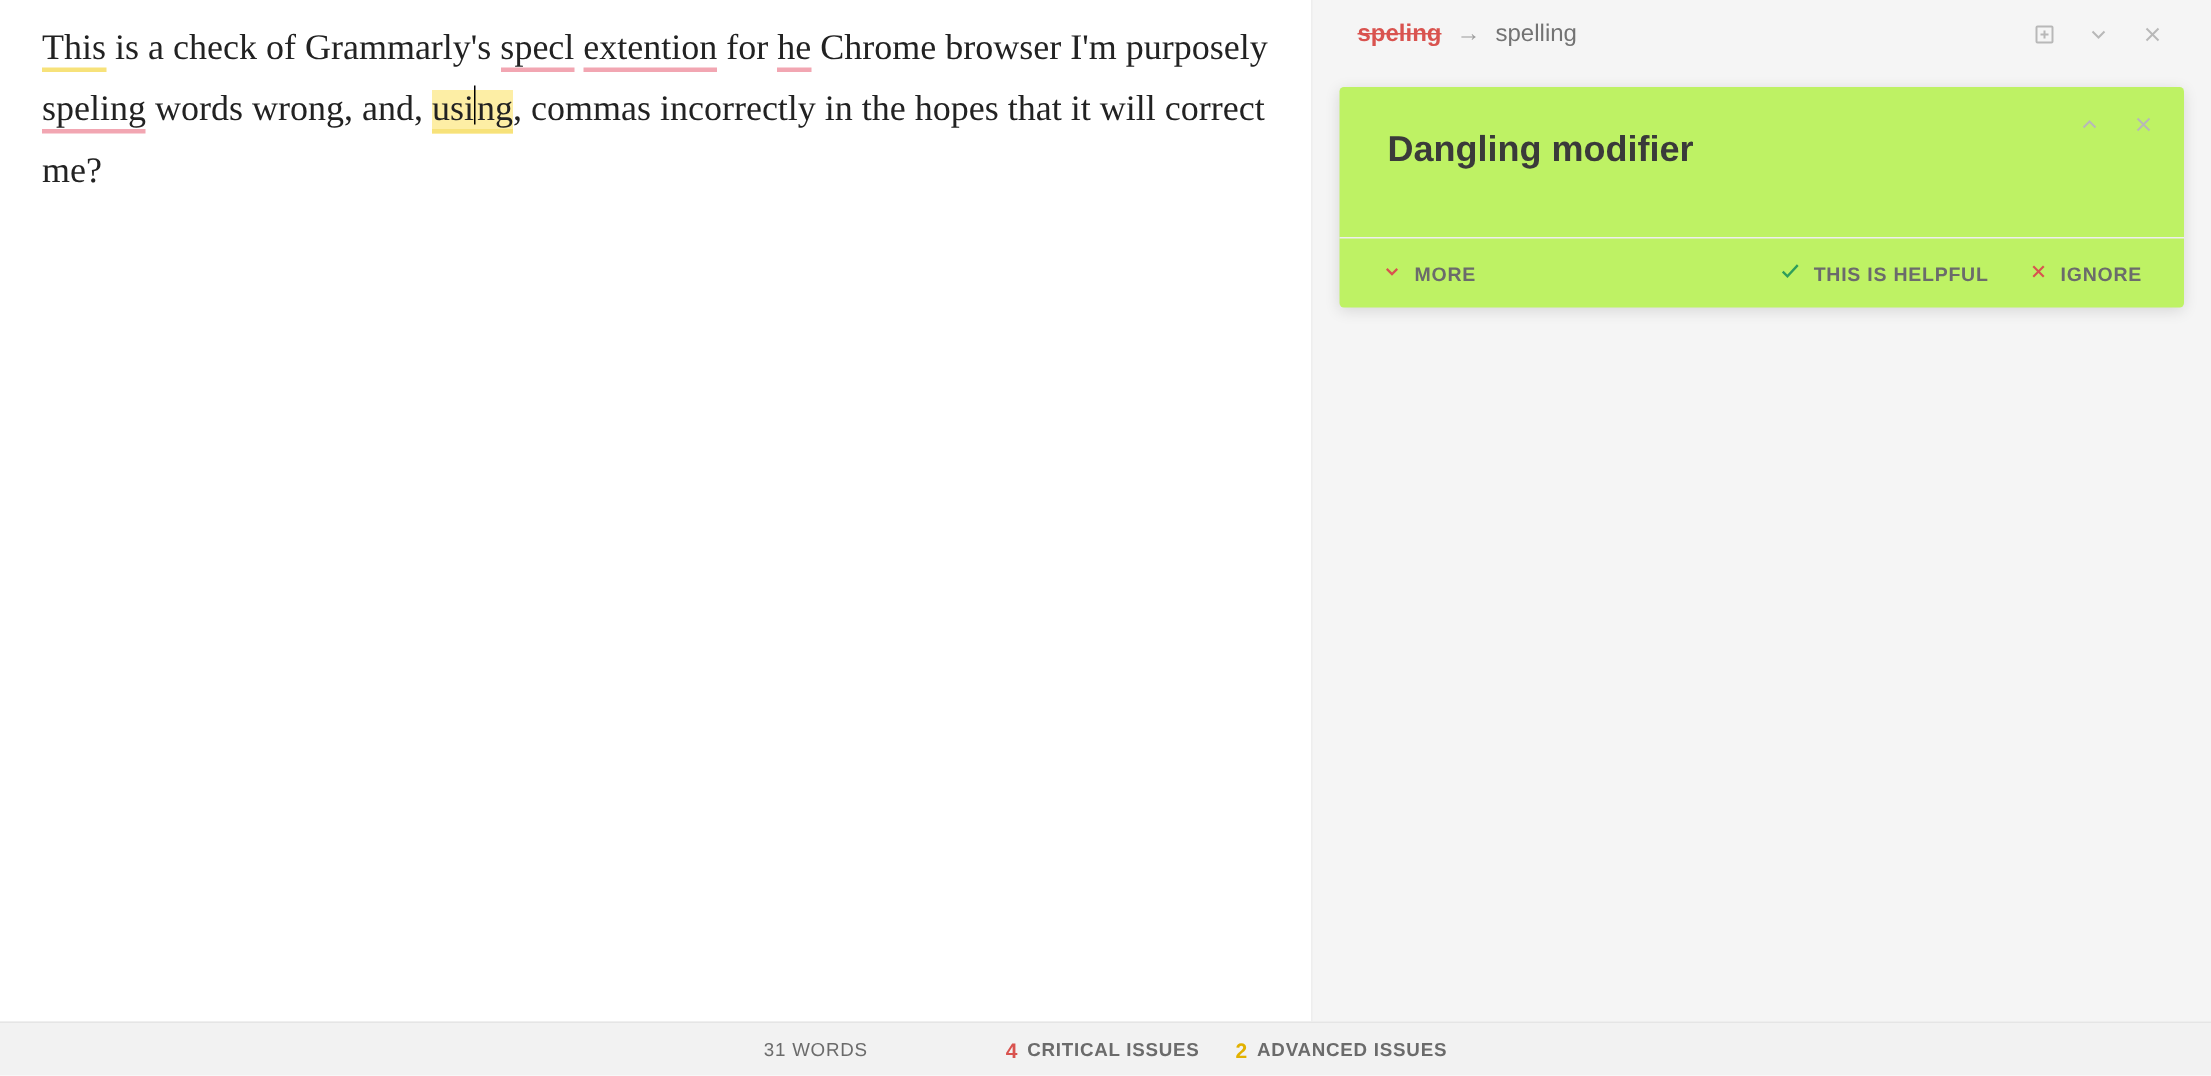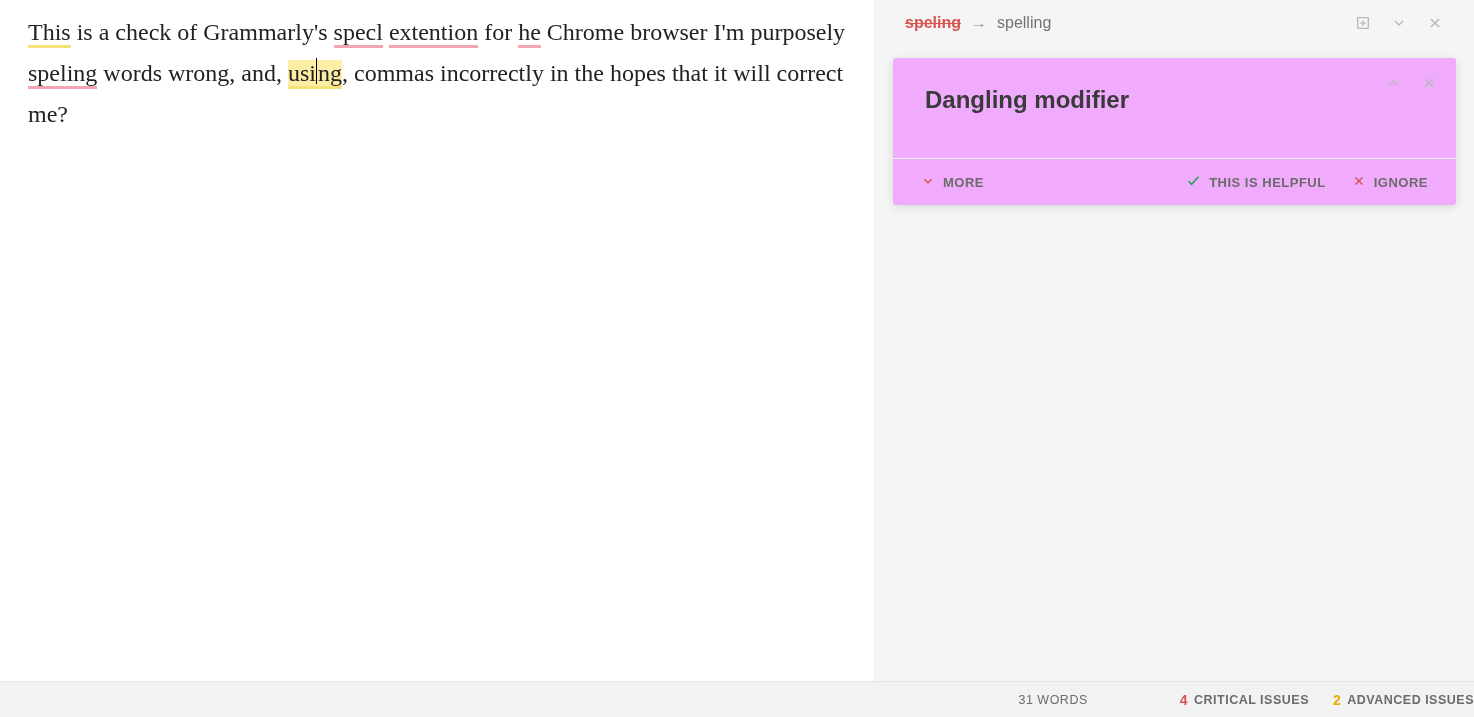--- a/index.html
+++ b/index.html
@@ -15,34 +15,34 @@
   .sidebar { width: 600px; background: #f5f5f5; border-left: 1px solid #eee; padding: 6px 18px 18px 18px; overflow-y: auto; }
   .mini-card { padding: 8px 12px 12px 12px; display:flex; align-items:center; justify-content:space-between; }
   .mini-left { display:flex; align-items:center; gap:10px; font-size:16px; }
   .mini-left .strike { color:#d9534f; text-decoration: line-through; font-weight:600; }
   .mini-left .arrow { color:#9e9e9e; }
   .mini-left .replace { color:#737373; font-weight:500; }
   .mini-actions { display:flex; gap:18px; align-items:center; }
   .icon-btn { color:#b8b8b8; cursor:pointer; display:inline-flex; align-items:center; justify-content:center; width:18px; height:18px; }
   .icon-btn svg { width:16px; height:16px; stroke:#b8b8b8; fill:none; stroke-width:2; }
 
-  .card { background:#f0abfc; border-radius:3px; box-shadow: 0 2px 10px rgba(0,0,0,0.12); margin-top:14px; }
+  .card { background:#bef264; border-radius:3px; box-shadow: 0 2px 10px rgba(0,0,0,0.12); margin-top:14px; }
   .card-body { padding: 28px 32px 26px 32px; position:relative; }
   .card-title { font-size:24px; font-weight:700; color:#3a3a3a; margin-bottom:18px; }
   .card-text { font-size:17px; line-height:1.5; color:#555; }
   .card-text .chip { background:#e8e8e8; font-style:italic; padding:0 3px; border-radius:2px; color:#555; }
   .card-top-actions { position:absolute; top:16px; right:18px; display:flex; gap:18px; }
   .card-foot { border-top:1px solid #eee; display:flex; align-items:center; justify-content:space-between; padding:14px 28px; font-size:13px; letter-spacing:0.5px; color:#6b6b6b; }
   .foot-left, .foot-right { display:flex; align-items:flex-end; gap:26px; }
   .foot-item { display:flex; align-items:center; gap:8px; cursor:pointer; font-weight:600; }
   .foot-item .sym { font-size:14px; }
   .sym-red { color:#d9534f; }
   .sym-green { color:#2e9e5b; }
 
-  .statusbar { height:36px; background:#f2f2f2; border-top:1px solid #e5e5e5; display:flex; align-items:center; justify-content:flex-end; gap:92px; font-size:12.5px; letter-spacing:0.5px; color:#6b6b6b; }
+  .statusbar { height:36px; background:#f2f2f2; border-top:1px solid #e5e5e5; display:flex; align-items:center; justify-content:center; gap:92px; font-size:12.5px; letter-spacing:0.5px; color:#6b6b6b; }
   .status-group { display:flex; align-items:center; gap:24px; }
   .status-chip { display:flex; align-items:center; gap:6px; font-weight:600; }
   .status-chip .num-red { color:#d9534f; font-weight:700; font-size:14px; }
   .status-chip .num-yellow { color:#e2b100; font-weight:700; font-size:14px; }
 </style>
 </head>
 <body>
 
 <div class="main">
   <div class="editor">

